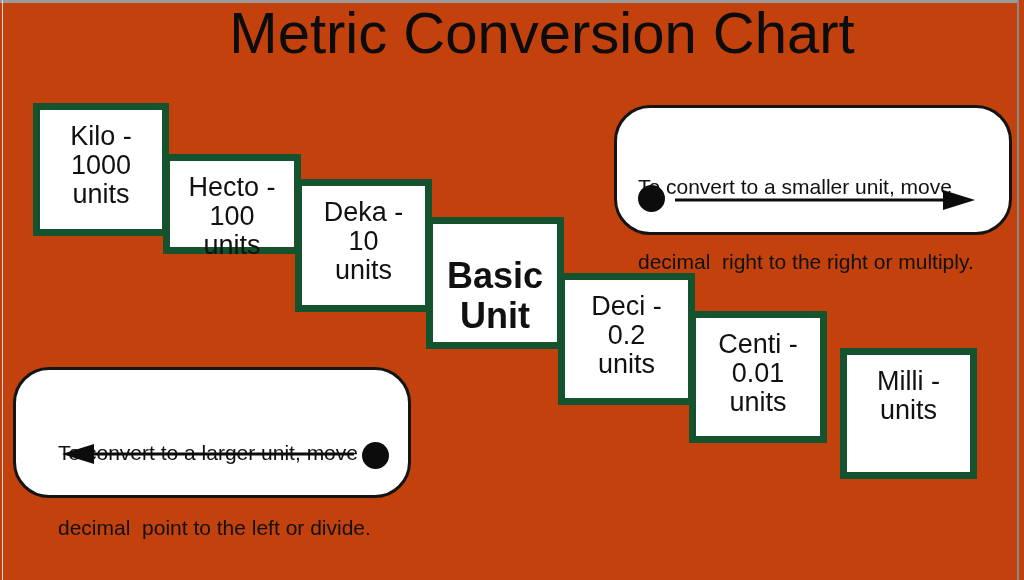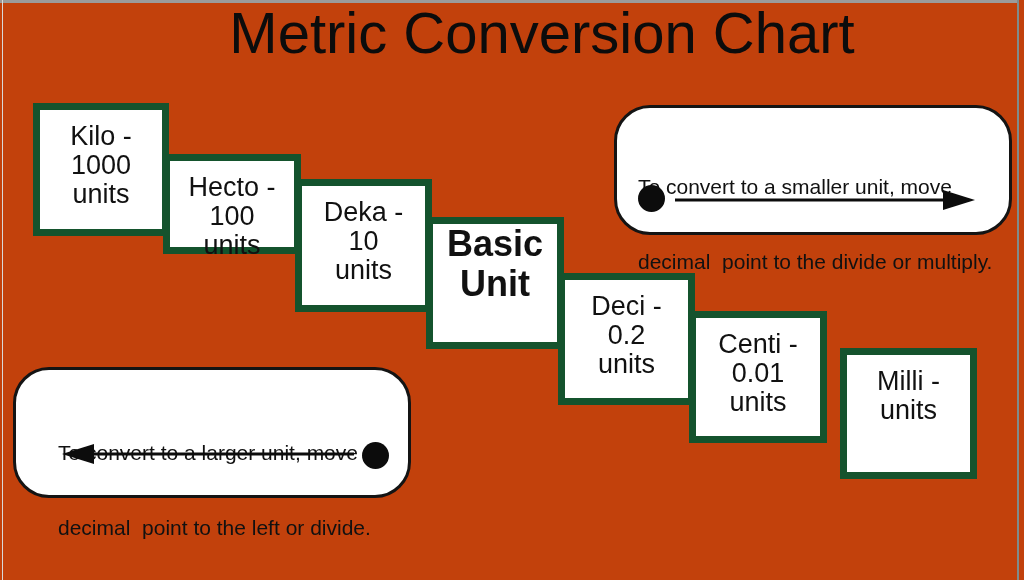--- a/index.html
+++ b/index.html
@@ -38,21 +38,21 @@
     font-size: 27px;
     line-height: 29px;
     padding-top: 12px;
   }
   .unit-box .bline { white-space: nowrap; }
 
   .unit-kilo  { left: 33px;  top: 103px; width: 136px; height: 133px; z-index: 1; }
   .unit-hecto { left: 163px; top: 142px; width: 138px; height: 100px; z-index: 2; margin-top: 12px; }
   .unit-deka  { left: 295px; top: 179px; width: 137px; height: 133px; z-index: 3; }
   .unit-basic { left: 426px; top: 217px; width: 138px; height: 132px; z-index: 4;
-                font-weight: bold; font-size: 36px; line-height: 40px; padding-top: 0; }
+                font-weight: bold; font-size: 36px; line-height: 40px; padding-top: 32px; }
   .unit-deci  { left: 558px; top: 273px; width: 137px; height: 132px; z-index: 5; }
   .unit-centi { left: 689px; top: 311px; width: 138px; height: 132px; z-index: 6; }
   .unit-milli { left: 820px; top: 348px; width: 137px; height: 131px; z-index: 7; margin-left: 20px; }
 
   .callout {
     position: absolute;
     box-sizing: border-box;
     background: #ffffff;
     border: 3px solid #141414;
     border-radius: 36px;
@@ -127,21 +127,21 @@
   </div>
 
   <div class="unit-box unit-milli">
     <div class="bline">Milli -</div>
     <div class="bline">units</div>
   </div>
 
   <div class="callout callout-smaller">
     <div class="ctext">
       <div>To convert to a smaller unit, move</div>
-      <div>decimal  point to the divide or multiply.</div>
+      <div>decimal  right to the right or multiply.</div>
     </div>
     <span class="dot"></span>
     <svg class="arrow-svg" width="308" height="26" viewBox="0 0 308 26">
       <line x1="4" y1="13" x2="274" y2="13" stroke="#0c0c0c" stroke-width="3"></line>
       <polygon points="272,3 304,13 272,23" fill="#0c0c0c"></polygon>
     </svg>
   </div>
 
   <div class="callout callout-larger">
     <div class="ctext">

